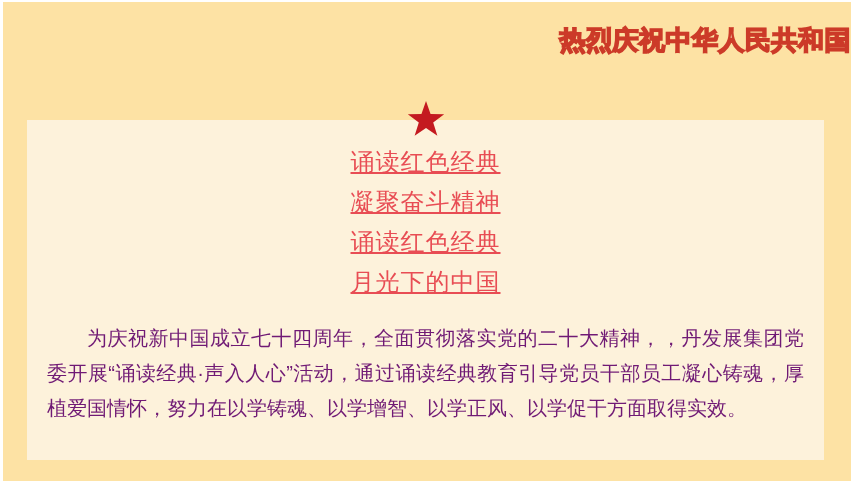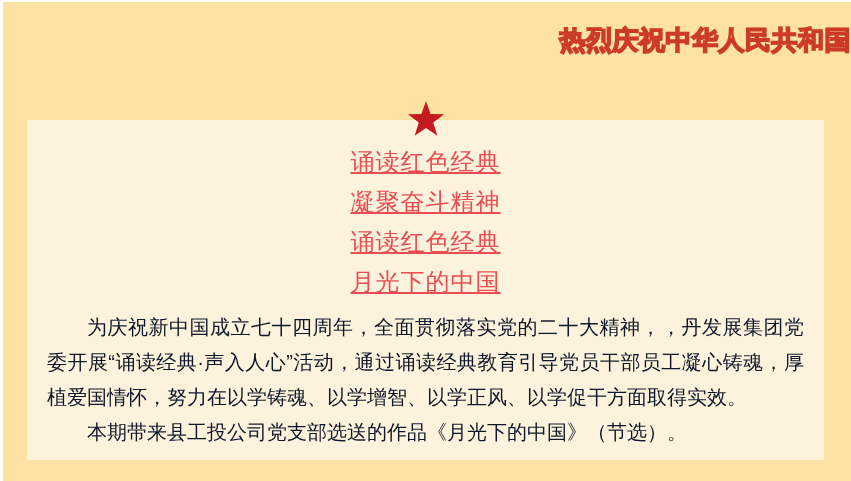--- a/index.html
+++ b/index.html
@@ -65,24 +65,24 @@
   }
   .slogan {
     height: 40px;
     line-height: 40px;
     font-size: 24px;
     color: #e84d54;
     letter-spacing: 1px;
     text-decoration: underline;
   }
   .content {
-    margin: 8px 20px 0 20px;
+    margin: 19px 20px 0 20px;
     font-size: 20px;
     line-height: 35px;
-    color: #0f172a;
+    color: #701a75;
     text-align: justify;
   }
   .content p {
     text-indent: 2em;
   }
 </style>
 </head>
 <body>
 
 <div class="page">
@@ -100,16 +100,15 @@
 
   <div class="card">
     <div class="slogans">
       <div class="slogan">诵读红色经典</div>
       <div class="slogan">凝聚奋斗精神</div>
       <div class="slogan">诵读红色经典</div>
       <div class="slogan">月光下的中国</div>
     </div>
     <div class="content">
       <p>为庆祝新中国成立七十四周年，全面贯彻落实党的二十大精神，，丹发展集团党委开展“诵读经典·声入人心”活动，通过诵读经典教育引导党员干部员工凝心铸魂，厚植爱国情怀，努力在以学铸魂、以学增智、以学正风、以学促干方面取得实效。</p>
-      <p>本期带来县工投公司党支部选送的作品《月光下的中国》（节选）。</p>
     </div>
   </div>
 </div>
 
 </body></html>

